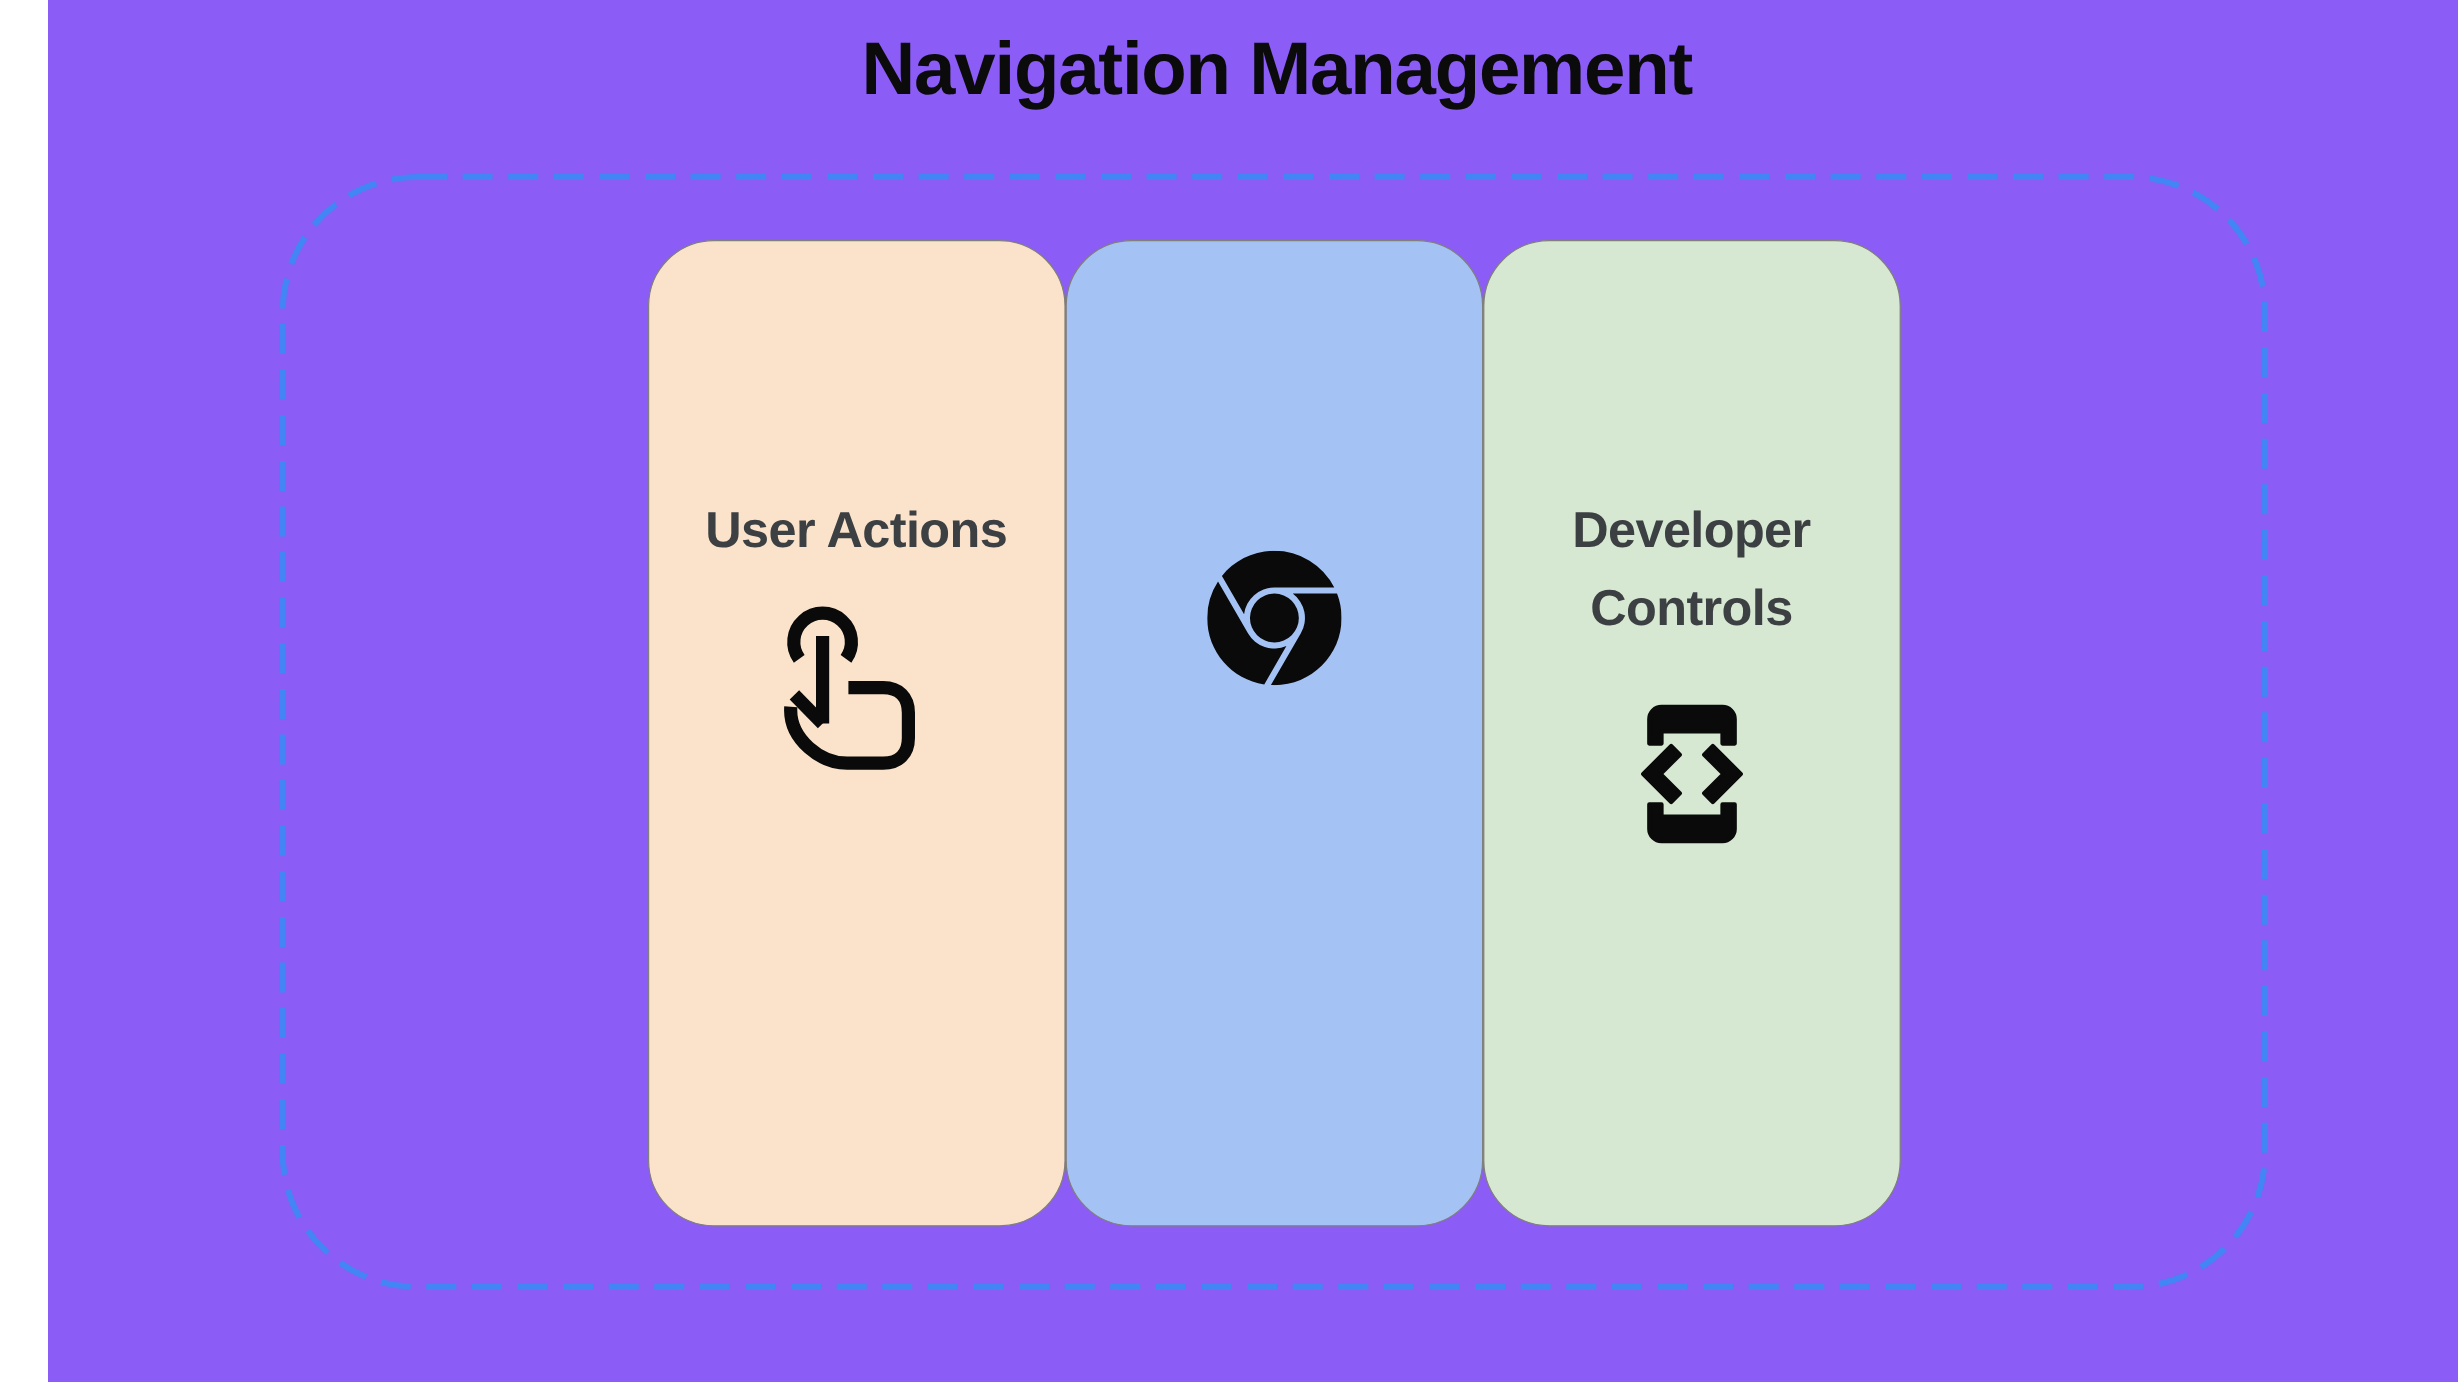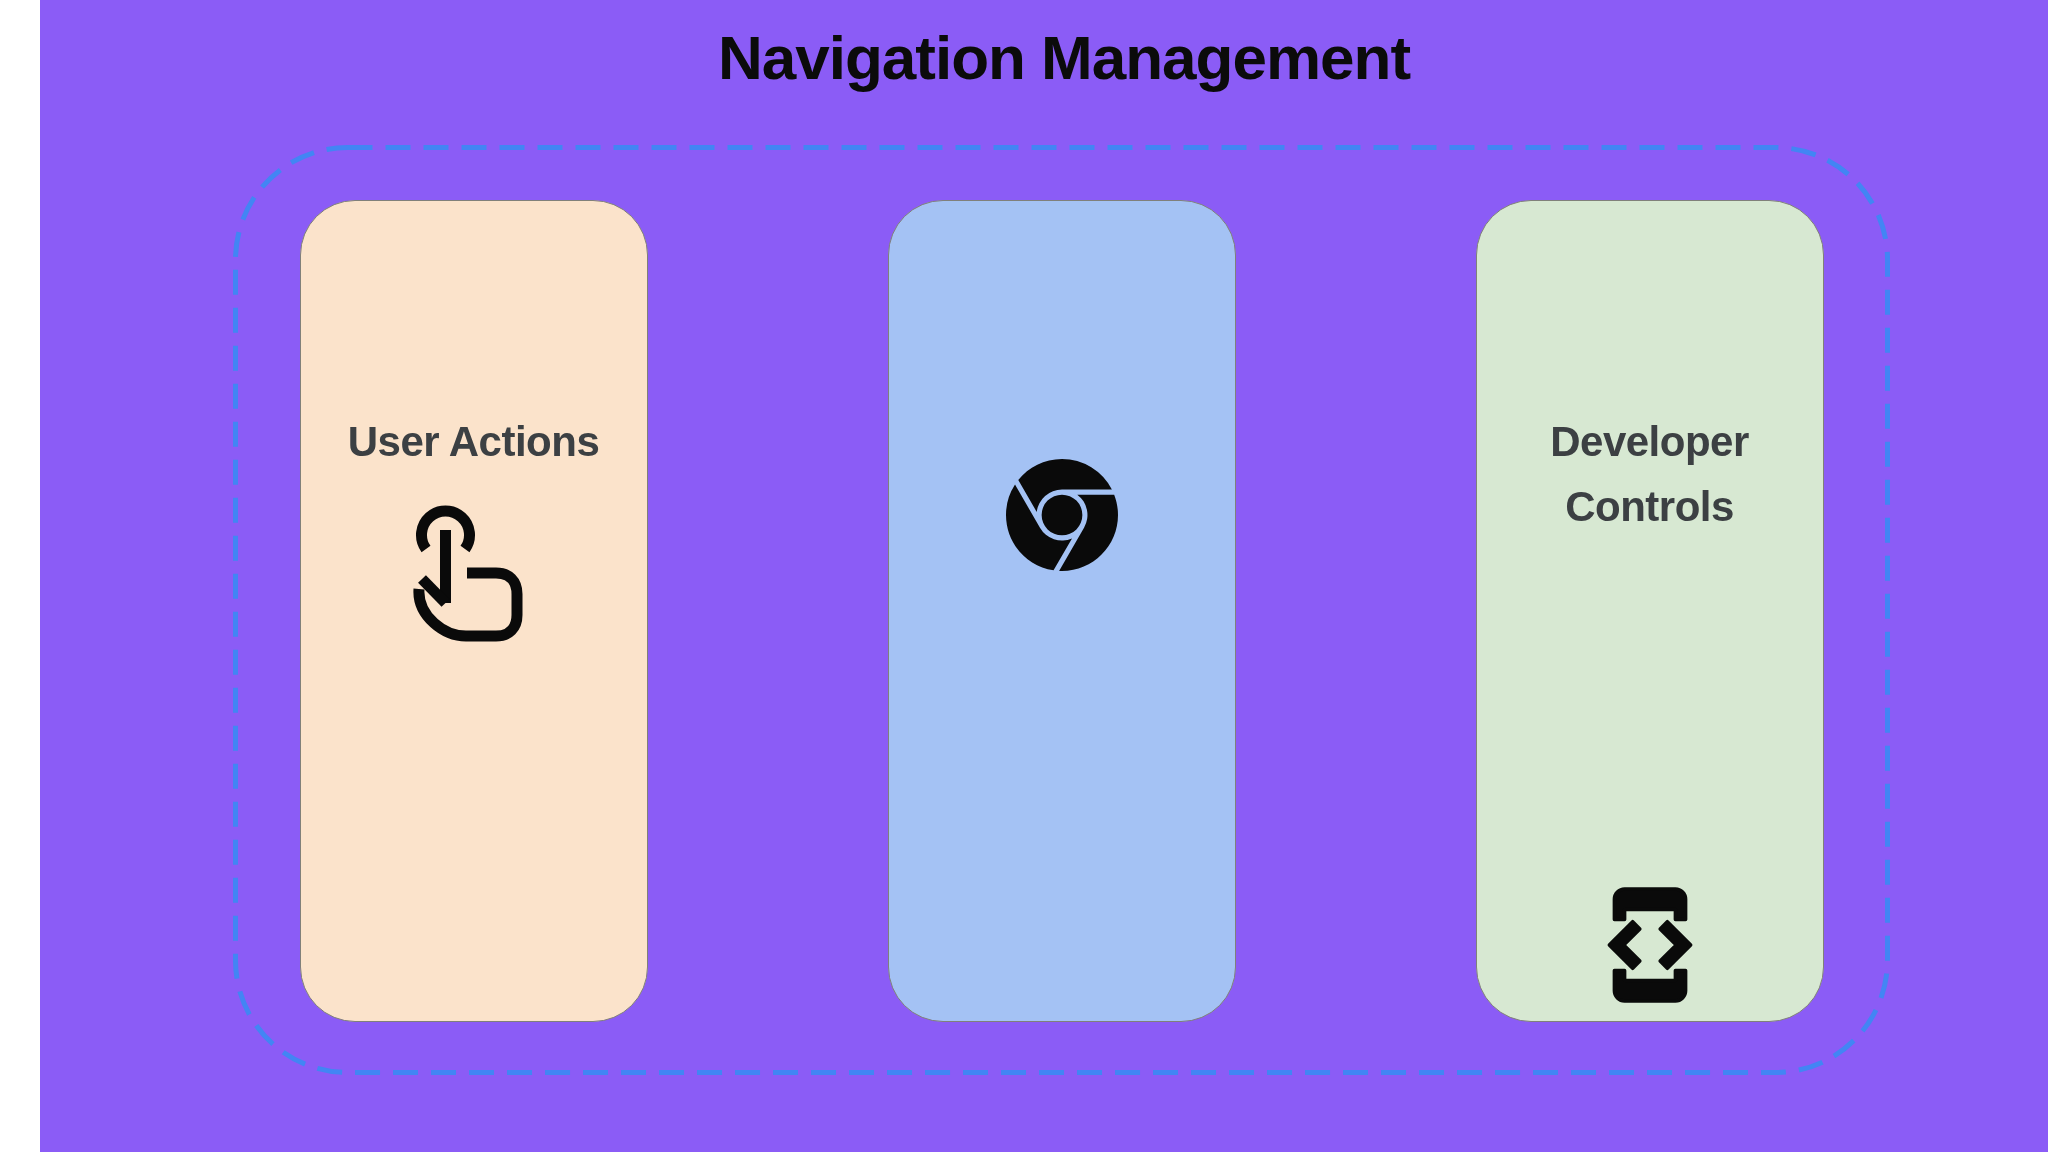--- a/index.html
+++ b/index.html
@@ -36,21 +36,20 @@
     inset: 0;
     width: 100%;
     height: 100%;
   }
   .cards-row {
     position: absolute;
     inset: 0;
     display: flex;
     justify-content: center;
     align-items: flex-start;
-    gap: 240px;
     padding-top: 55px;
   }
   .card {
     width: 348px;
     height: 822px;
     border-radius: 55px;
     border: 1.5px solid #80807a;
     display: flex;
     flex-direction: column;
     align-items: center;
@@ -102,21 +101,21 @@
       </div>
 
       <div class="card" style="background-color: rgb(164, 194, 244);">
         <div class="card-icon-box">
           <svg width="112" height="112" viewBox="0 0 24 24" aria-hidden="true">
             <path d="M12 0C8.21 0 4.831 1.757 2.632 4.501l3.953 6.848A5.454 5.454 0 0 1 12 6.545h10.691A12 12 0 0 0 12 0zM1.931 5.47A11.943 11.943 0 0 0 0 12c0 6.012 4.42 10.991 10.189 11.864l3.953-6.847a5.45 5.45 0 0 1-6.865-2.29zm13.342 2.166a5.446 5.446 0 0 1 1.45 7.09l.002.001h-.002l-5.344 9.257c.206.01.413.016.621.016 6.627 0 12-5.373 12-12 0-1.54-.29-3.011-.818-4.364zM12 16.364a4.364 4.364 0 1 1 0-8.728 4.364 4.364 0 0 1 0 8.728Z" fill="#0A0A0A"></path>
           </svg>
         </div>
       </div>
 
-      <div class="card" style="background-color: rgb(215, 232, 210); justify-content: space-between;">
+      <div class="card" style="background-color: rgb(215, 232, 210);">
         <div class="card-label">Developer Controls</div>
         <div class="card-icon-box">
           <svg width="122" height="122" viewBox="0 0 24 24" aria-hidden="true">
             <path stroke-width="0.7" stroke-linejoin="round" stroke="#0A0A0A" d="M7 5h10v2h2V3c0-1.1-.9-2-2-2H7c-1.1 0-2 .9-2 2v4h2V5zm8.41 11.59L20 12l-4.59-4.59L14 8.83 17.17 12 14 15.17l1.41 1.42zM10 15.17L6.83 12 10 8.83 8.59 7.41 4 12l4.59 4.59L10 15.17zM17 19H7v-2H5v4c0 1.1.9 2 2 2h10c1.1 0 2-.9 2-2v-4h-2v2z" fill="#0A0A0A"></path>
           </svg>
         </div>
       </div>
 
     </div>
   </div>

